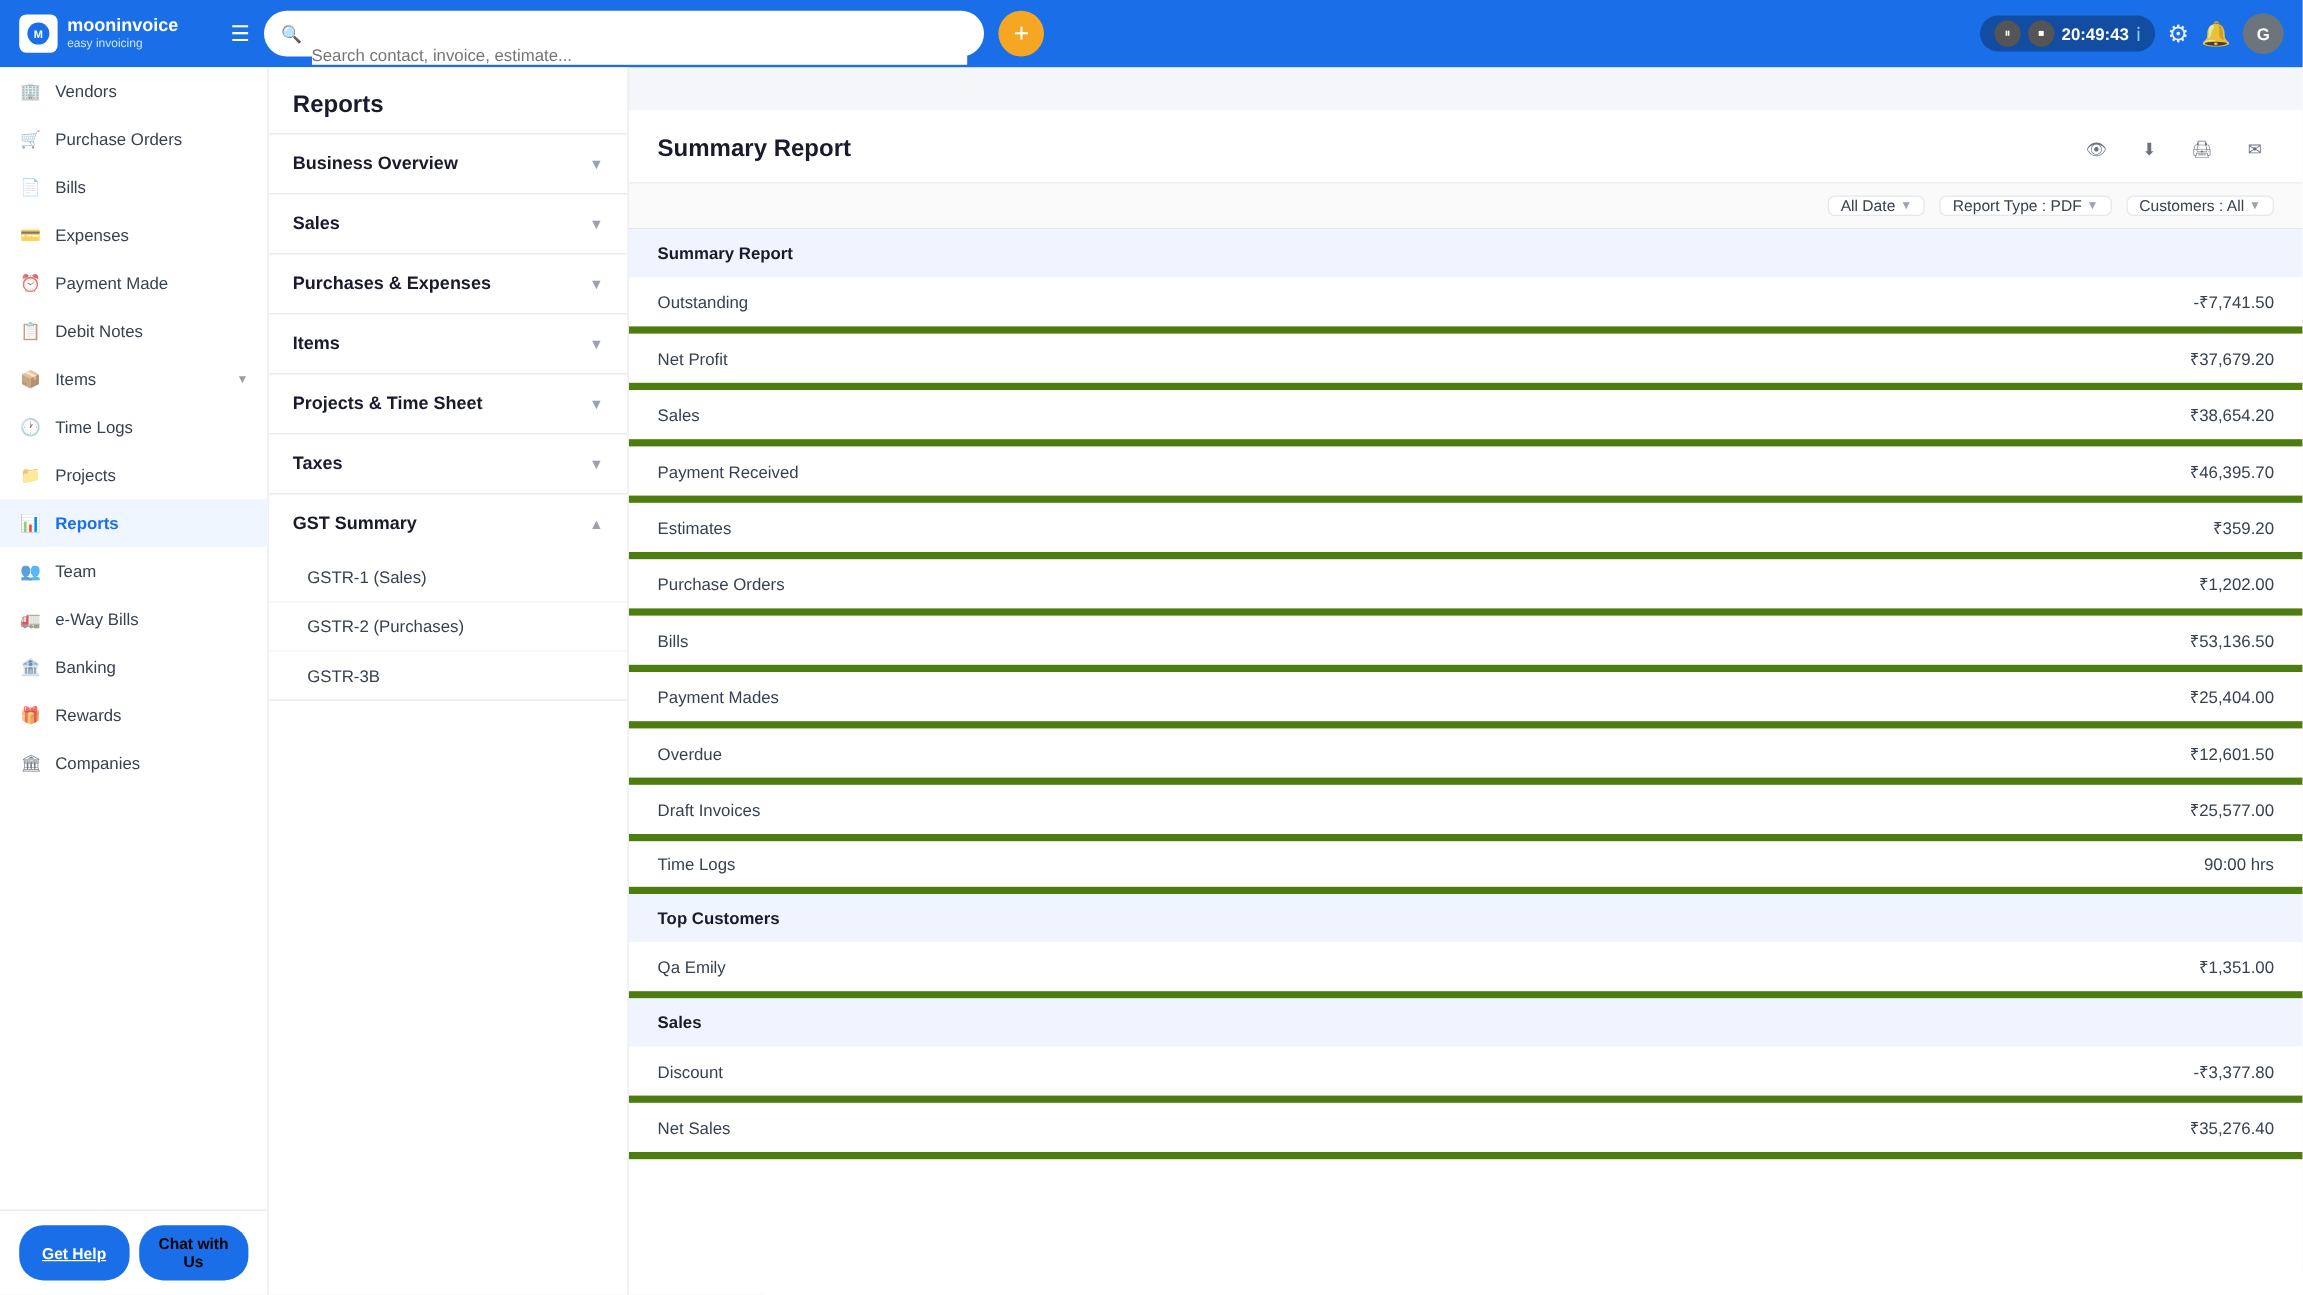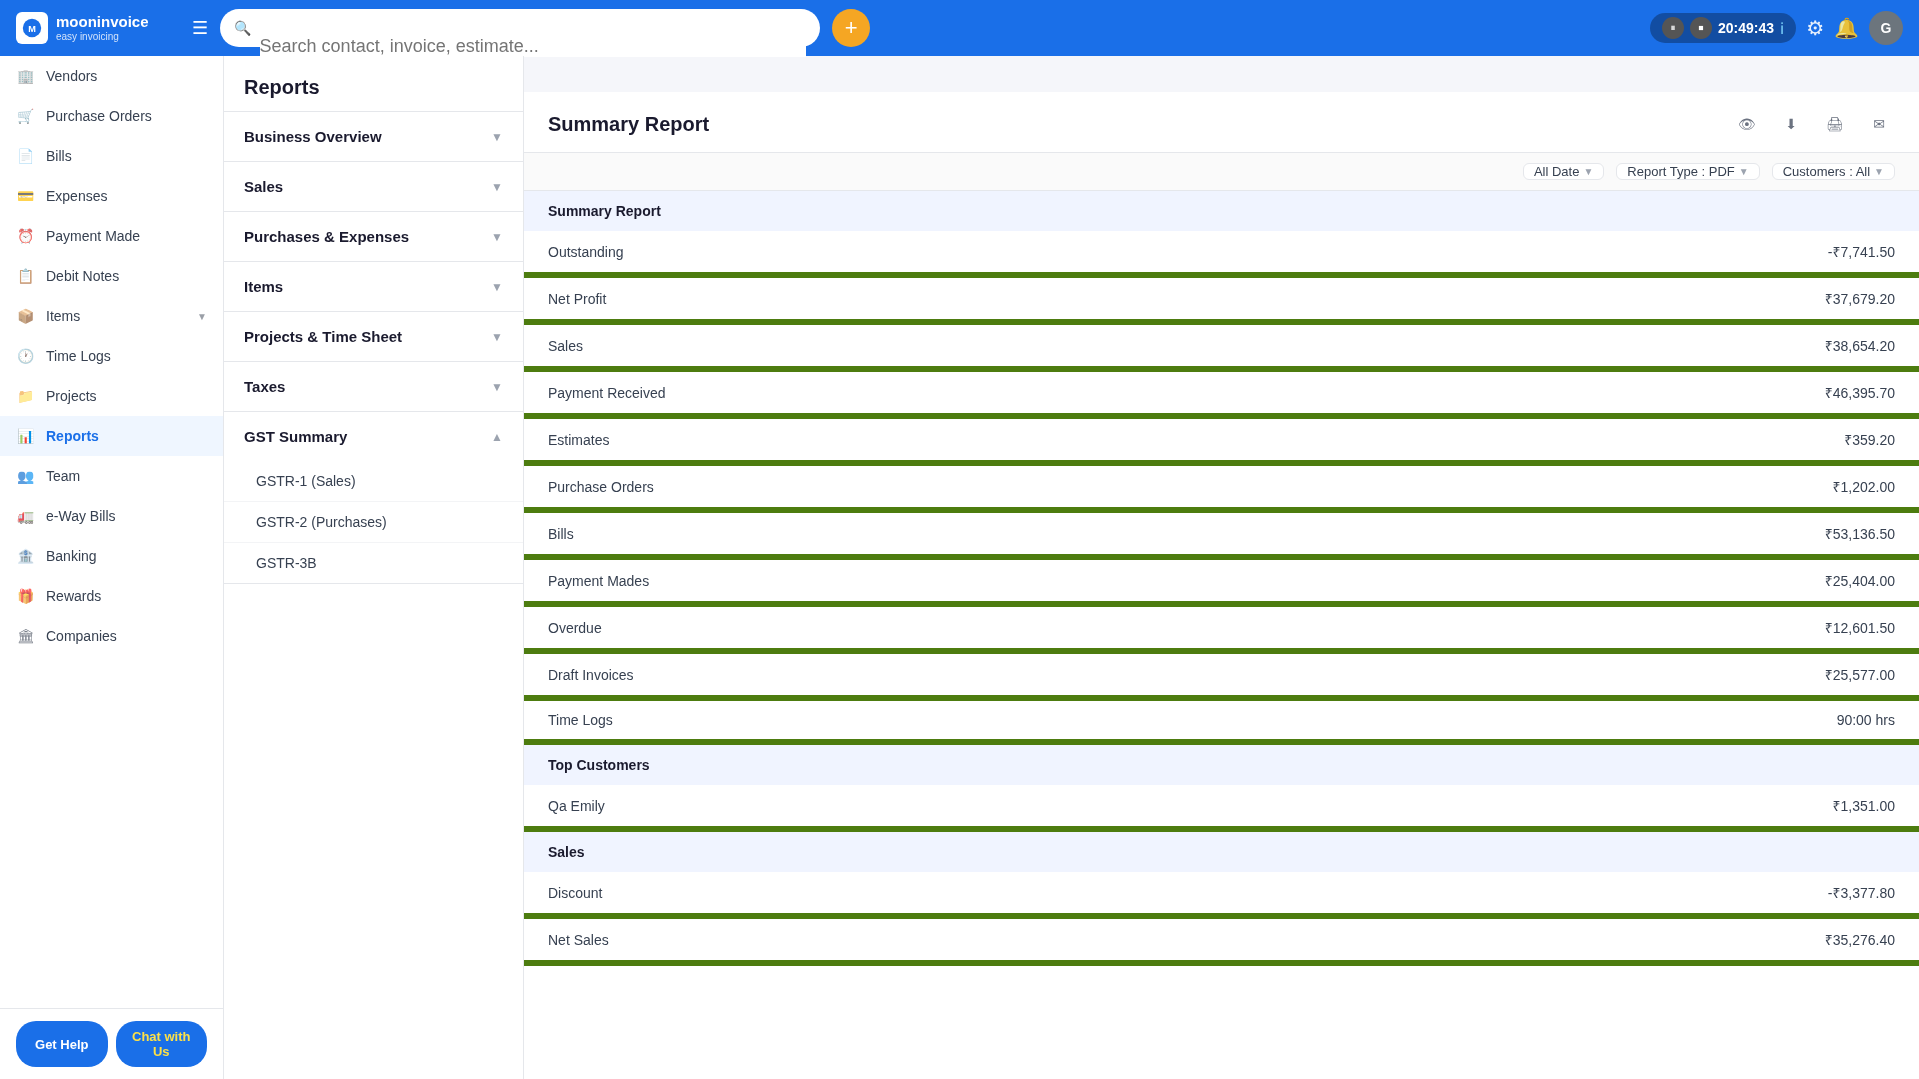--- a/index.html
+++ b/index.html
@@ -16,21 +16,21 @@
       flex-shrink: 0;
     }
     .logo-area { display: flex; align-items: center; gap: 8px; color: white; min-width: 160px; }
     .logo-icon { width: 32px; height: 32px; background: white; border-radius: 6px; display: flex; align-items: center; justify-content: center; }
     .logo-icon svg { width: 22px; height: 22px; }
     .logo-text { display: flex; flex-direction: column; line-height: 1.1; }
     .logo-name { font-size: 15px; font-weight: 700; color: white; }
     .logo-sub { font-size: 10px; color: rgba(255,255,255,0.8); }
     .hamburger-btn { color: white; background: none; border: none; cursor: pointer; font-size: 18px; margin-left: 4px; }
     .search-bar { flex: 1; max-width: 600px; background: white; border-radius: 24px; display: flex; align-items: center; padding: 0 14px; height: 38px; gap: 8px; }
-    .search-bar input { border: none; outline: none; flex: 1; font-size: 18px; color: #555; margin-top: 36px; }
+    .search-bar input { border: none; outline: none; flex: 1; font-size: 14px; color: #555; margin-top: 36px; }
     .search-icon-wrap { color: #999; }
     .add-btn { width: 38px; height: 38px; background: #f5a623; border-radius: 50%; display: flex; align-items: center; justify-content: center; cursor: pointer; border: none; color: white; font-size: 22px; font-weight: 300; }
     .header-right { margin-left: auto; display: flex; align-items: center; gap: 10px; }
     .timer-area { background: rgba(0,0,0,0.3); border-radius: 20px; display: flex; align-items: center; gap: 6px; padding: 4px 12px; color: white; font-size: 14px; font-weight: 600; }
     .timer-btn { width: 22px; height: 22px; border-radius: 50%; border: none; cursor: pointer; display: flex; align-items: center; justify-content: center; font-size: 10px; }
     .timer-pause { background: #555; color: white; }
     .timer-stop { background: #555; color: white; }
     .timer-info { background: none; color: #7dd3fc; border: none; font-size: 16px; cursor: pointer; }
     .header-icon-btn { background: none; border: none; color: white; cursor: pointer; font-size: 20px; opacity: 0.9; }
     .avatar { width: 34px; height: 34px; border-radius: 50%; background: #6c757d; color: white; display: flex; align-items: center; justify-content: center; font-weight: 700; font-size: 14px; cursor: pointer; }
@@ -40,22 +40,22 @@
 
     
     .sidebar { width: 224px; background: white; border-right: 1px solid #e5e7eb; display: flex; flex-direction: column; overflow-y: auto; flex-shrink: 0; }
     .sidebar-item { display: flex; align-items: center; gap: 10px; padding: 10px 16px; cursor: pointer; color: #374151; font-size: 14px; border-radius: 0; transition: background 0.15s; }
     .sidebar-item.active { background: #eff6ff; color: #1a6fe8; font-weight: 600; }
     .sidebar-item .icon { width: 20px; height: 20px; display: flex; align-items: center; justify-content: center; flex-shrink: 0; opacity: 0.7; }
     .sidebar-item.active .icon { opacity: 1; }
     .sidebar-item .chevron { margin-left: auto; font-size: 10px; opacity: 0.5; }
     .sidebar-footer { padding: 12px 16px; display: flex; gap: 8px; margin-top: auto; border-top: 1px solid #e5e7eb; }
     .footer-btn { flex: 1; padding: 8px 12px; border-radius: 20px; border: none; cursor: pointer; font-size: 13px; font-weight: 600; }
-    .footer-btn-help { background: #1a6fe8; color: white; }
-    .footer-btn-chat { background: #1a6fe8; color: #fde047; }
+    .footer-btn-help { background: #1a6fe8; color: white; text-decoration: underline; }
+    .footer-btn-chat { background: #1a6fe8; color: #000000; }
 
     
     .middle-panel { width: 300px; background: white; border-right: 1px solid #e5e7eb; overflow-y: auto; flex-shrink: 0; }
     .middle-header { padding: 20px 20px 12px; font-size: 20px; font-weight: 700; color: #1a1a2e; border-bottom: 1px solid #e5e7eb; }
     .report-section { border-bottom: 1px solid #e5e7eb; }
     .report-section-header { display: flex; align-items: center; justify-content: space-between; padding: 16px 20px; cursor: pointer; font-weight: 600; color: #1a1a2e; font-size: 15px; }
     .report-sub-item { padding: 12px 32px; cursor: pointer; color: #374151; font-size: 14px; border-bottom: 1px solid #f3f4f6; }
     .report-sub-item:last-child { border-bottom: none; }
     .chevron-icon { font-size: 12px; color: #9ca3af; }
 

